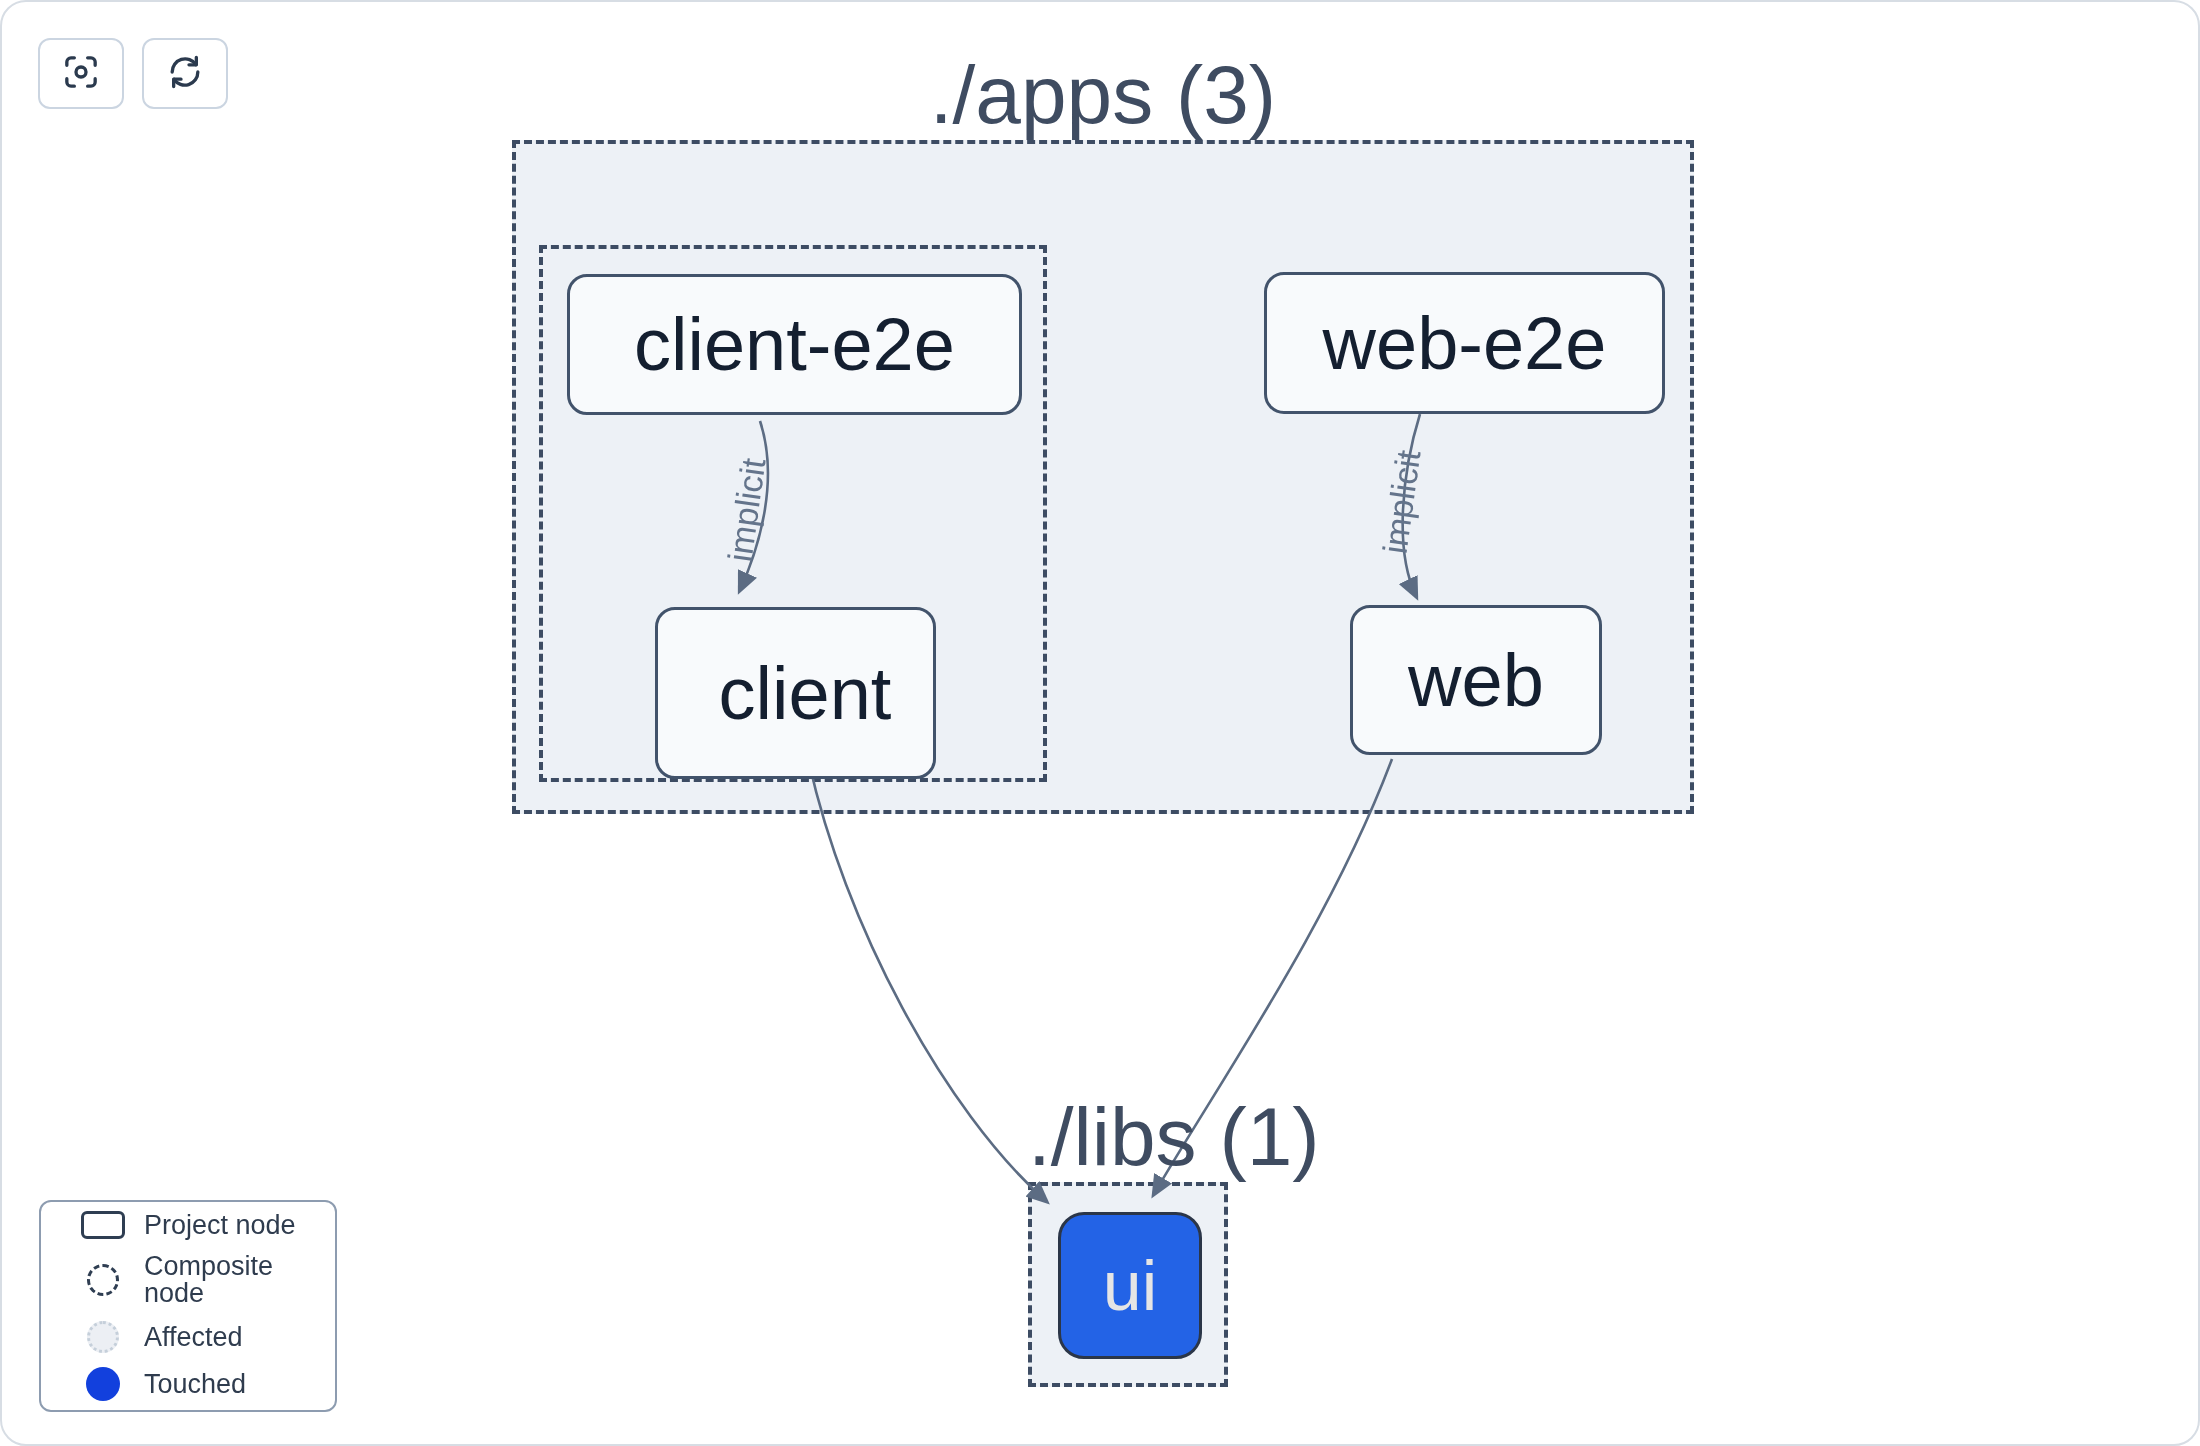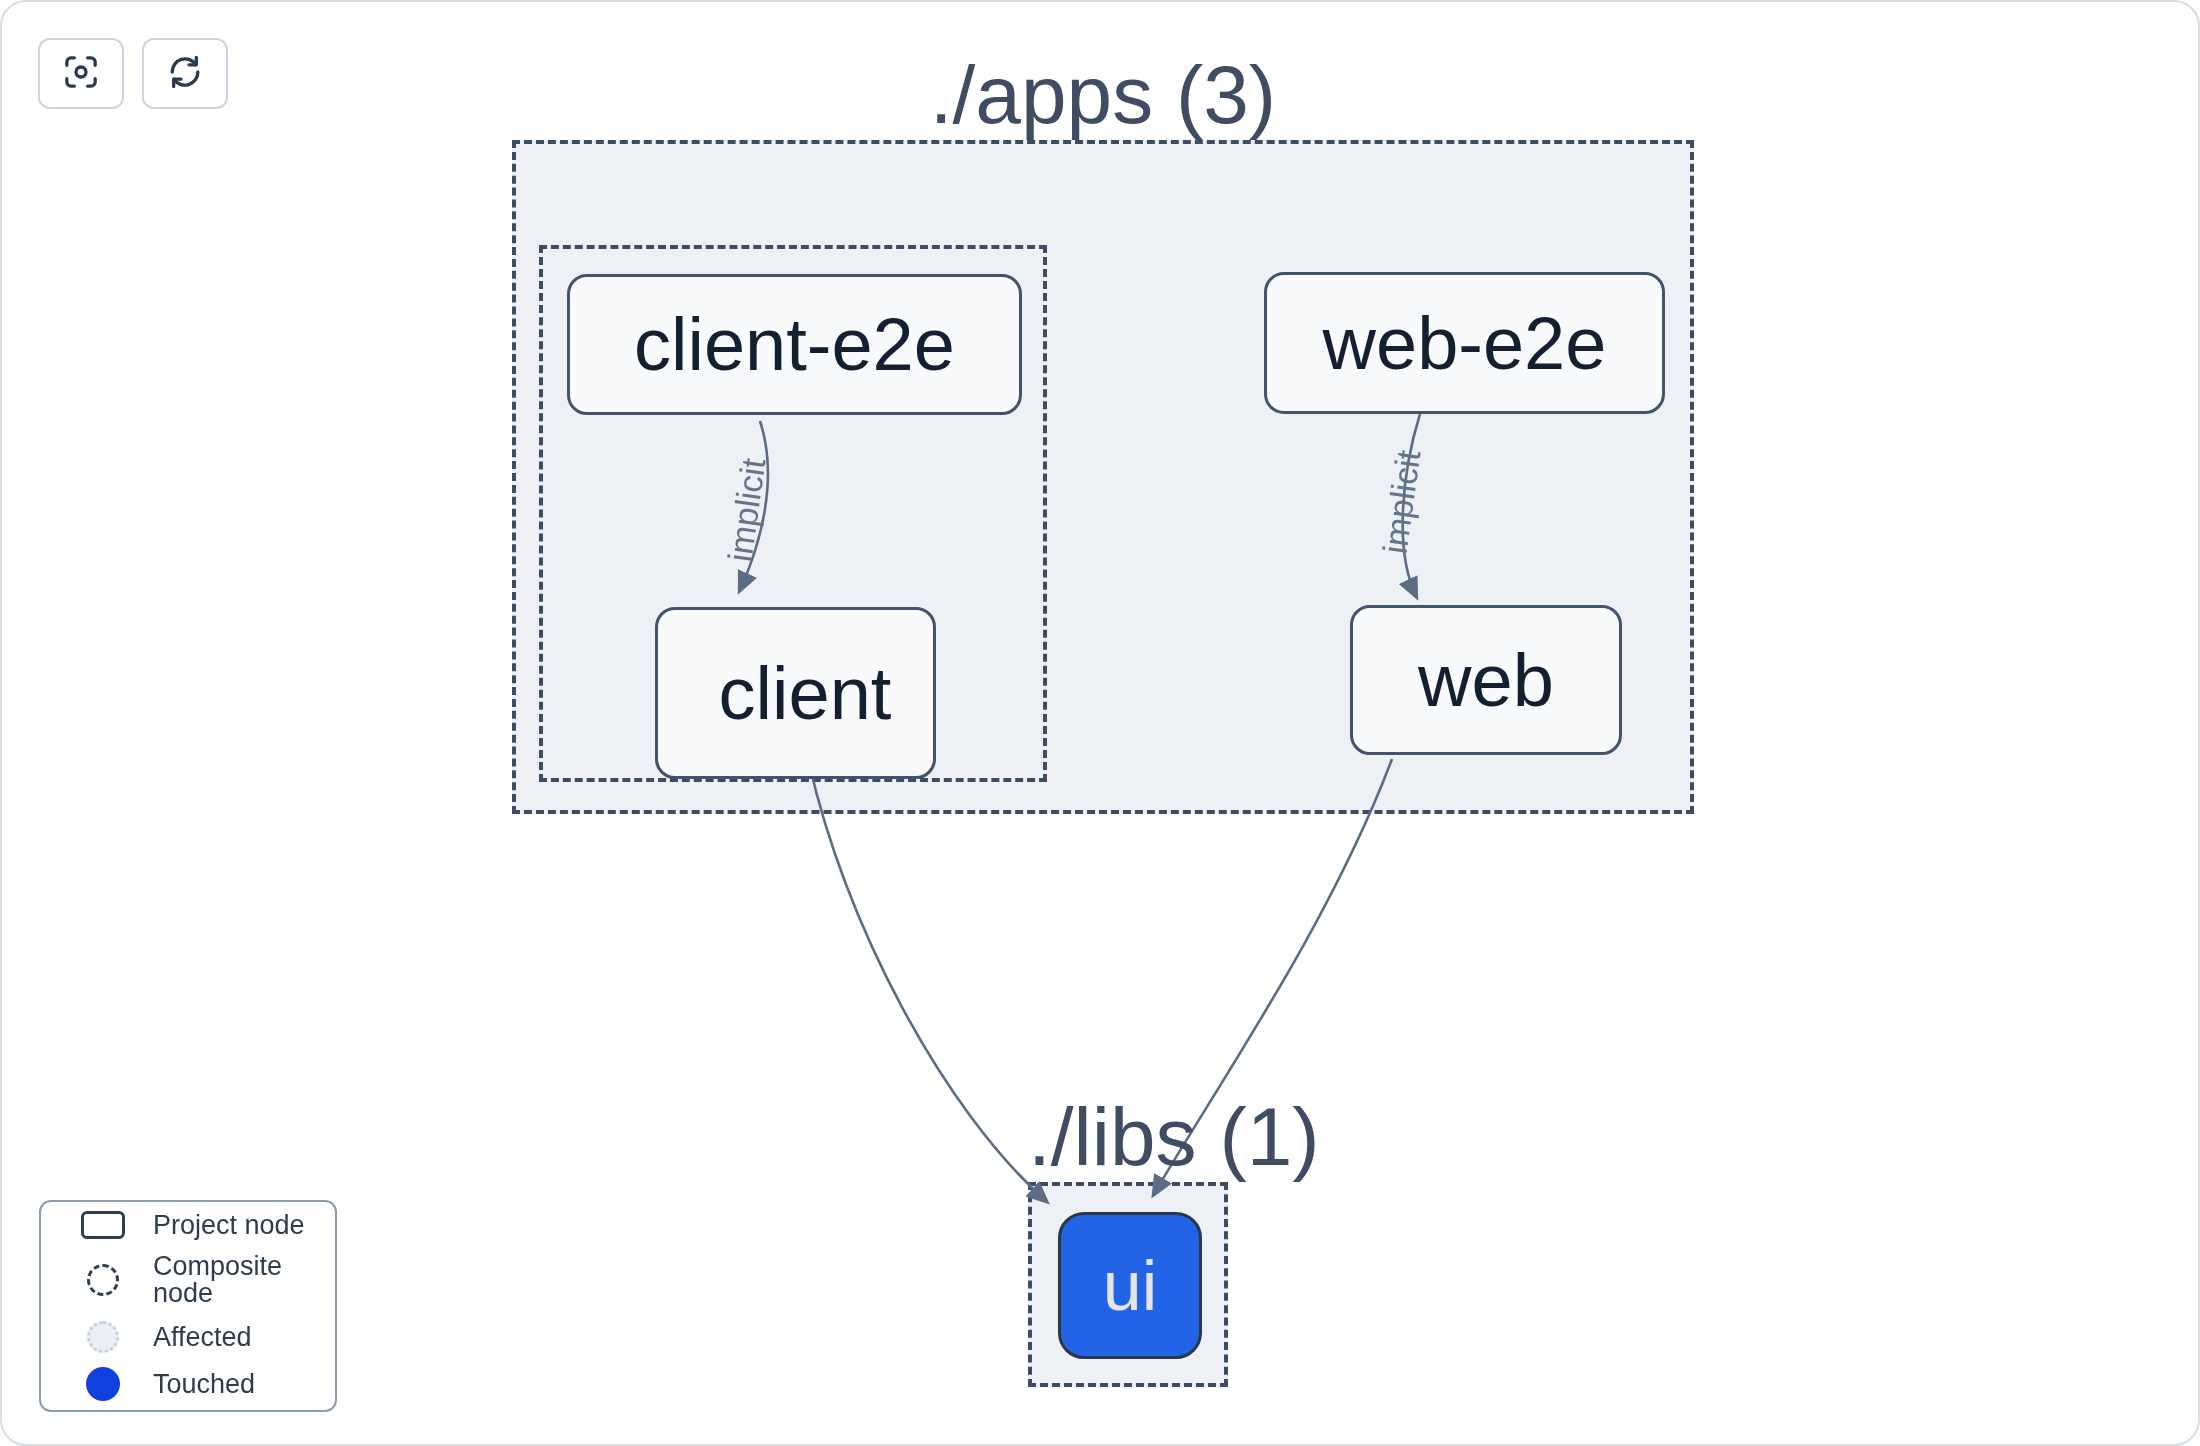--- a/index.html
+++ b/index.html
@@ -85,21 +85,21 @@
     width:298px;height:212px;
     background:#ffffff;
     border:2px solid #8d9cb0;
     border-radius:12px;
     box-sizing:border-box;
     z-index:40;
     display:flex;flex-direction:column;justify-content:center;
     gap:14px;
     padding:16px 0;
   }
-  .legend-row{display:flex;align-items:center;gap:26px;padding-left:38px;}
+  .legend-row{display:flex;align-items:center;gap:17px;padding-left:38px;}
   .legend-swatch{width:48px;display:flex;align-items:center;justify-content:center;flex:0 0 48px;}
   .sw-project{width:44px;height:28px;border:3px solid #2f3e52;border-radius:6px;background:#ffffff;box-sizing:border-box;}
   .sw-composite{width:32px;height:32px;border:3px dashed #2f3e52;border-radius:50%;background:#ffffff;box-sizing:border-box;}
   .sw-affected{width:32px;height:32px;border:3px dotted #c5cfda;border-radius:50%;background:#eceff4;box-sizing:border-box;}
   .sw-touched{width:34px;height:34px;border-radius:50%;background:#1240dd;box-sizing:border-box;}
   .legend-label{color:#2f3c4e;font-size:27px;line-height:1;}
 </style>
 </head>
 <body>
 
@@ -153,21 +153,21 @@
 
   <div class="node" style="left:565px;top:272px;width:455px;height:141px;">
     <span>client-e2e</span>
   </div>
   <div class="node" style="left:1262px;top:270px;width:401px;height:142px;">
     <span>web-e2e</span>
   </div>
   <div class="node" style="left:653px;top:605px;width:281px;height:172px;padding-left:19px;">
     <span>client</span>
   </div>
-  <div class="node" style="left:1348px;top:603px;width:272px;height:150px;">
+  <div class="node" style="left:1348px;top:603px;width:252px;height:150px;">
     <span>web</span>
   </div>
   <div class="node touched" style="left:1056px;top:1210px;width:144px;height:147px;">
     <span>ui</span>
   </div>
 
   <div class="legend">
     <div class="legend-row">
       <span class="legend-swatch">
           <span class="sw-project"></span>

